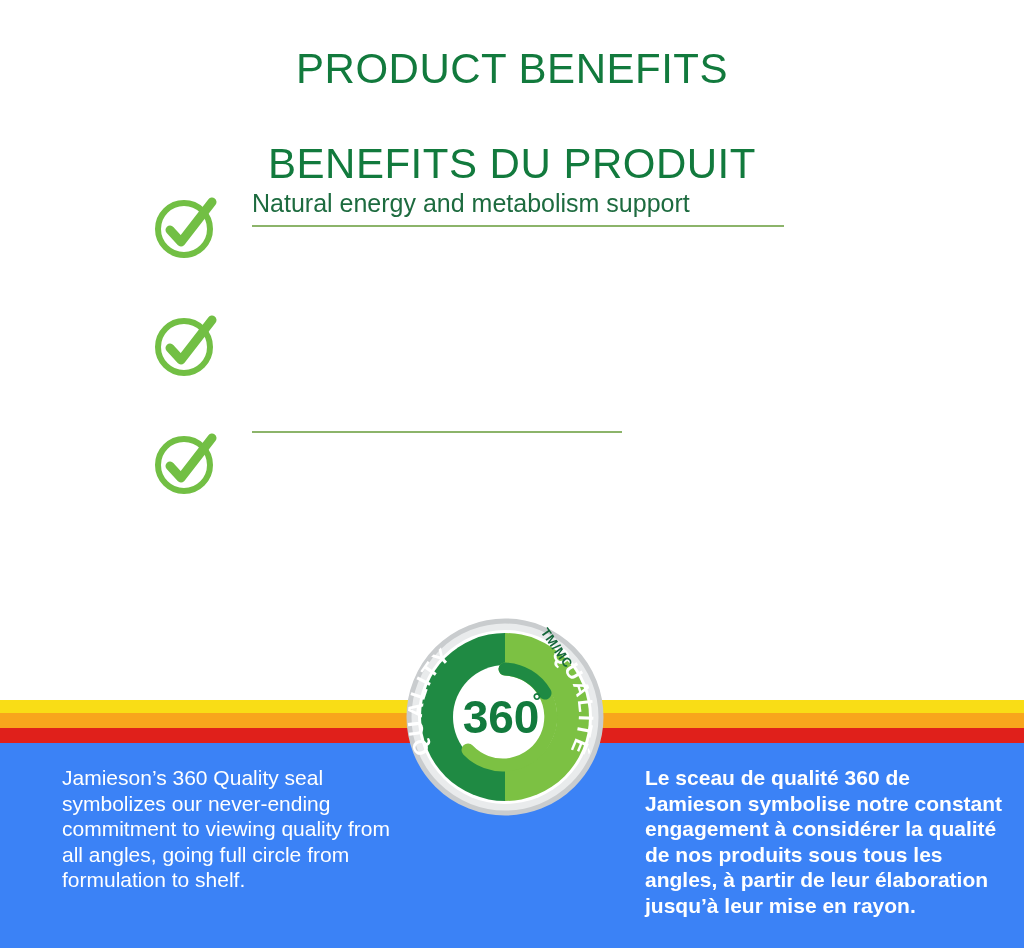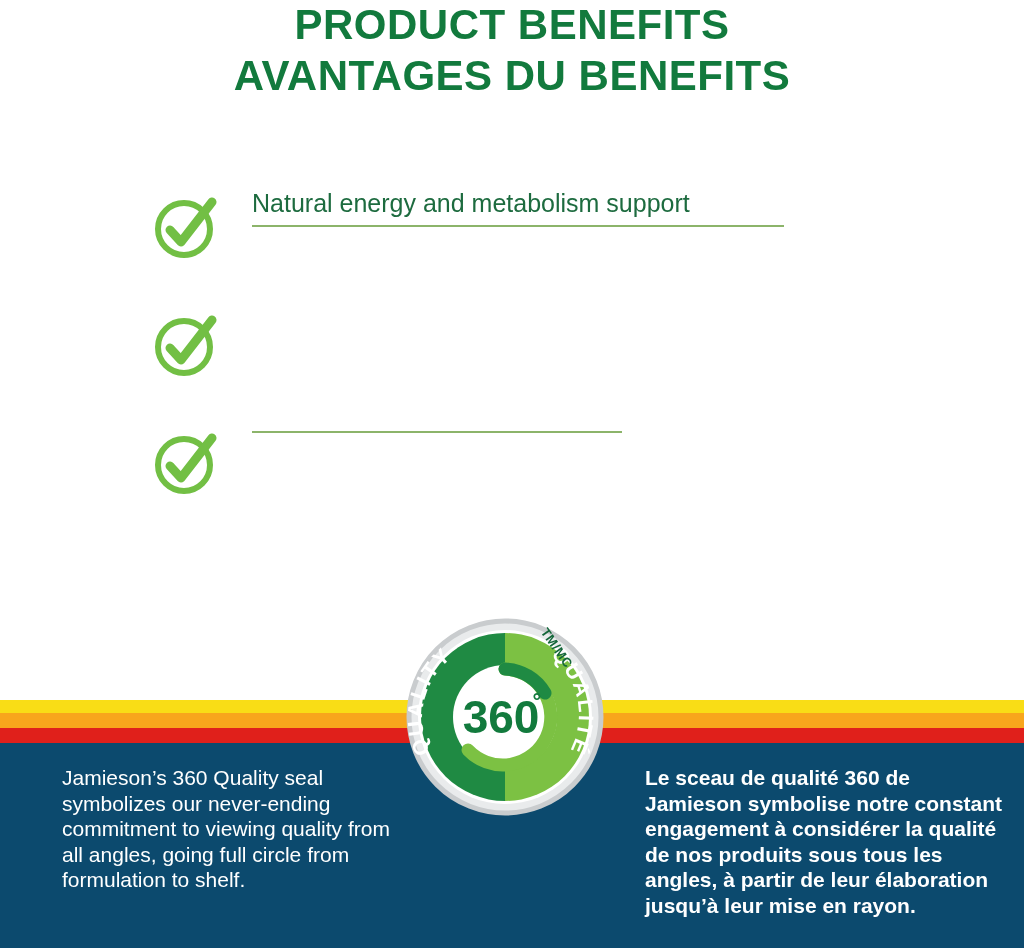--- a/index.html
+++ b/index.html
@@ -21,22 +21,23 @@
     top: 0px;
     left: 0;
     width: 1024px;
     text-align: center;
   }
   .title-line {
     color: #127a3d;
     font-size: 42px;
     line-height: 46px;
     letter-spacing: 0.5px;
-    font-weight: 700;
-    white-space: nowrap;
+    font-weight: 400;
+    white-space: nowrap;
+    margin-top: 44px;
   }
   .title-line.en { padding-top: 2px; }
   .title-line.fr { padding-top: 5px; }
 
   
   .benefits {
     position: absolute;
     top: 186px;
     left: 0;
     width: 1024px;
@@ -88,21 +89,21 @@
   .stripe-orange { height: 15px; background: #f8a61c; }
   .stripe-red    { height: 15px; background: #e0201b; }
 
   
   .footer {
     position: absolute;
     left: 0;
     top: 743px;
     width: 1024px;
     height: 205px;
-    background: #0c4a6e;
+    background: #3b82f6;
   }
   .footer-cols {
     position: relative;
     width: 100%;
     height: 100%;
   }
   .footer-col {
     position: absolute;
     color: #ffffff;
     font-size: 21px;
@@ -140,21 +141,21 @@
     transform: rotate(55deg);
     transform-origin: left top;
     white-space: nowrap;
   }
 </style>
 </head>
 <body>
 
 <div class="title-block">
   <div class="title-line en">PRODUCT BENEFITS</div>
-  <div class="title-line fr">AVANTAGES DU BENEFITS</div>
+  <div class="title-line fr">BENEFITS DU PRODUIT</div>
 </div>
 
 <div class="benefits">
 
   <div class="benefit-row">
     <div class="check-wrap">
       <svg width="66" height="66" viewBox="0 0 66 66">
         <circle cx="32" cy="35" r="26" fill="none" stroke="#72bf44" stroke-width="6"></circle>
         <path d="M18 36 L29 48 L60 8" fill="none" stroke="#72bf44" stroke-width="9" stroke-linecap="round" stroke-linejoin="round"></path>
       </svg>

